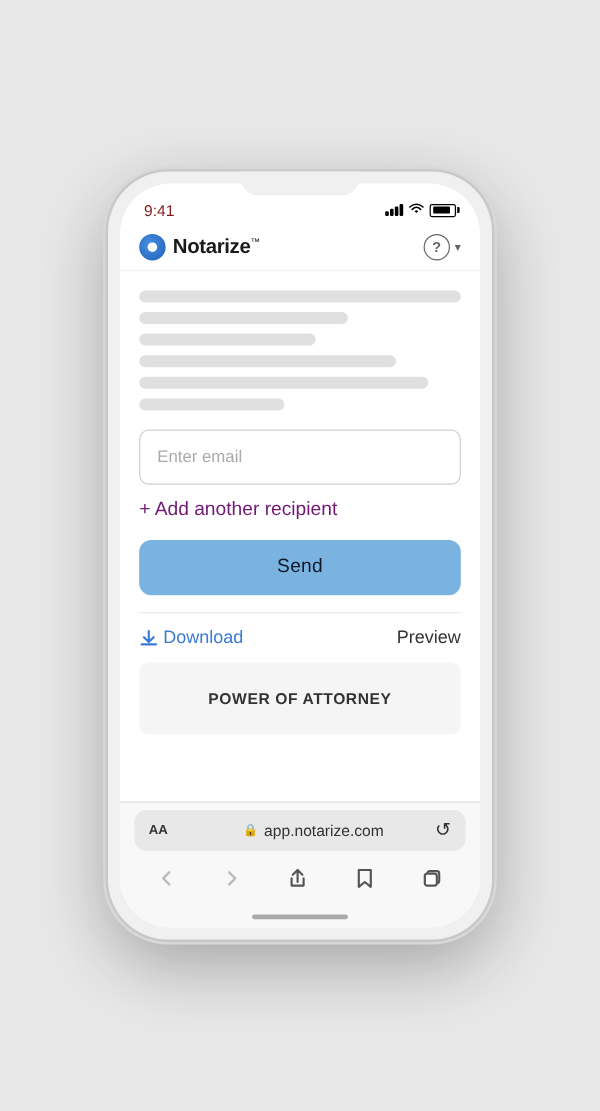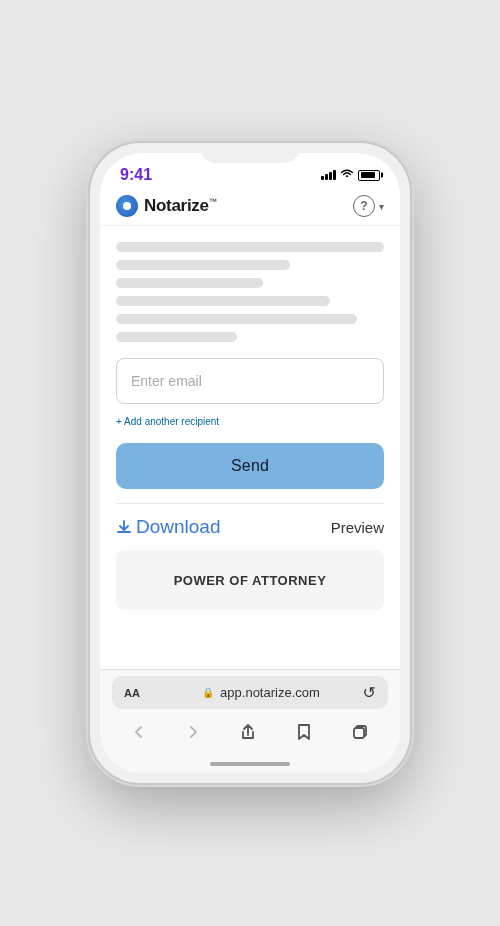--- a/index.html
+++ b/index.html
@@ -54,23 +54,23 @@
     .status-bar {
       display: flex;
       justify-content: space-between;
       align-items: center;
       padding: 10px 20px 2px 20px;
       height: 36px;
       flex-shrink: 0;
     }
 
     .status-time {
-      font-size: 16px;
-      font-weight: 700;
-      color: #6d28d9;
+      font-size: 13px;
+      font-weight: 400;
+      color: #7f1d1d;
     }
 
     .status-icons {
       display: flex;
       align-items: center;
       gap: 4px;
     }
 
     .signal-bars {
       display: flex;
@@ -230,22 +230,22 @@
       margin-bottom: 12px;
     }
 
     .email-input-placeholder {
       font-size: 14px;
       color: #aaa;
     }
 
     
     .add-recipient {
-      font-size: 10px;
-      color: #0369a1;
+      font-size: 16px;
+      color: #701a75;
       margin-bottom: 16px;
       cursor: pointer;
     }
 
     
     .send-btn {
       width: 100%;
       background: #7ab3e0;
       border: none;
       border-radius: 10px;
@@ -268,21 +268,21 @@
     
     .action-links {
       display: flex;
       justify-content: space-between;
       align-items: center;
       margin-bottom: 12px;
     }
 
     .download-link {
       color: #3a7bd5;
-      font-size: 19px;
+      font-size: 15px;
       font-weight: 500;
       cursor: pointer;
       display: flex;
       align-items: center;
       gap: 4px;
     }
 
     .preview-link {
       color: #333;
       font-size: 15px;

